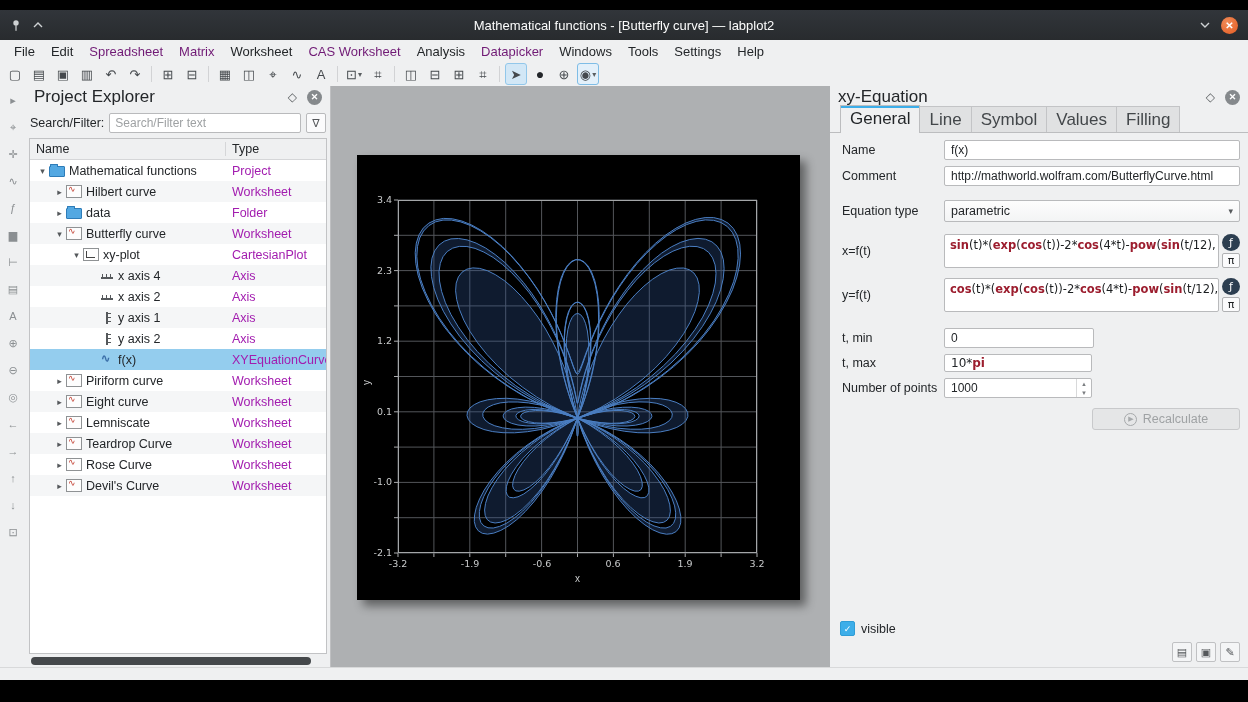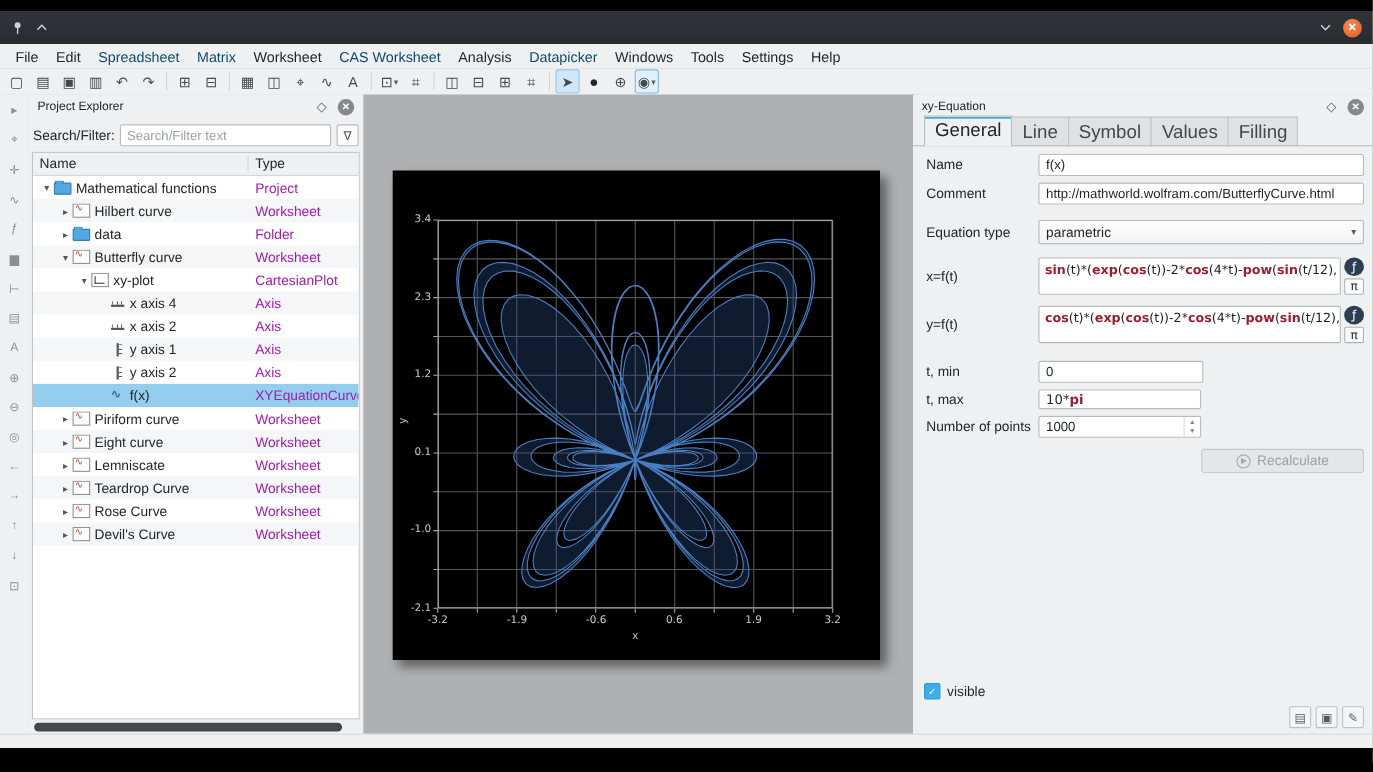--- a/index.html
+++ b/index.html
@@ -18,21 +18,21 @@
   .tb-left{display:flex;align-items:center;gap:10px;margin-left:10px;z-index:2;}
   .tb-title{position:absolute;left:0;right:0;text-align:center;font-size:13px;color:#fcfcfc;pointer-events:none;}
   .tb-right{margin-left:auto;display:flex;align-items:center;gap:10px;margin-right:10px;z-index:2;}
   .tb-close{width:17px;height:17px;border-radius:50%;background:radial-gradient(circle at 35% 30%,#f08a57,#e55c22);
     display:flex;align-items:center;justify-content:center;color:#fff;font-size:10px;font-weight:bold;cursor:default;}
 
   
   .menubar{position:absolute;left:0;top:30px;right:0;height:22px;background:#eff0f1;border-bottom:2px solid #a3a3a3;
     display:flex;align-items:center;padding-left:6px;}
   .menu-item{padding:2px 8px;color:#232629;}
-  .menu-item.disabled{color:#0c4a6e;}
+  .menu-item.disabled{color:#701a75;}
 
   
   .toolbar{position:absolute;left:0;top:52px;right:0;height:24px;background:#eff0f1;border-bottom:1px solid #d6d7d9;
     display:flex;align-items:center;padding-left:4px;gap:2px;}
   .tb-btn{width:22px;height:22px;box-sizing:border-box;border:1px solid transparent;border-radius:3px;
     display:flex;align-items:center;justify-content:center;color:#45494d;font-size:13px;}
   .tb-btn .glyph{line-height:1;}
   .tb-btn.dark .glyph{color:#23262a;font-size:14px;}
   .tb-btn.pressed{background:#d2e7f6;border-color:#92c7ea;}
   .tb-btn.focused{background:#e3f0fa;border-color:#7fbde6;}
@@ -40,21 +40,21 @@
   .tb-sep{width:1px;height:16px;background:#d2d3d5;margin:0 3px;}
 
   
   .leftstrip{position:absolute;left:0;top:76px;width:26px;bottom:12px;background:#eff0f1;border-right:1px solid #e0e1e3;
     display:flex;flex-direction:column;align-items:center;padding-top:6px;gap:11px;}
   .ls-btn{width:18px;height:16px;display:flex;align-items:center;justify-content:center;color:#8b8f92;font-size:11px;}
 
   
   .pe-panel{position:absolute;left:26px;top:76px;width:304px;bottom:12px;background:#eff0f1;border-right:1px solid #bfc0c2;}
   .dock-header{position:absolute;left:0;top:0;right:0;height:22px;display:flex;align-items:center;padding:0 8px;}
-  .dock-title{flex:1;font-size:11px;color:#232629;}
+  .dock-title{flex:1;font-size:17px;color:#232629;}
   .dock-float{color:#5f6366;font-size:12px;margin-right:10px;}
   .dock-close{width:15px;height:15px;border-radius:50%;background:#85898c;color:#fff;font-size:9px;font-weight:bold;
     display:flex;align-items:center;justify-content:center;}
   .filter-row{position:absolute;left:4px;right:4px;top:26px;height:22px;display:flex;align-items:center;gap:5px;}
   .filter-label{font-size:12.5px;white-space:nowrap;}
   .filter-input{flex:1;height:18px;border:1px solid #b9babc;border-radius:2px;background:#fff;font-size:12px;
     font-family:"Liberation Sans",sans-serif;padding:0 5px;color:#232629;min-width:0;}
   .filter-input::placeholder{color:#9ea1a3;}
   .filter-btn{width:20px;height:20px;box-sizing:border-box;border:1px solid #b9babc;border-radius:2px;background:#fbfbfc;
     display:flex;align-items:center;justify-content:center;color:#55585b;font-size:11px;}
@@ -156,20 +156,21 @@
   <div class="titlebar">
     <div class="tb-left">
       <svg width="12" height="13" viewBox="0 0 12 13">
         <circle cx="6" cy="4" r="2.7" fill="#cfd2d4"></circle>
           <rect x="5.4" y="6.4" width="1.2" height="5.4" fill="#cfd2d4"></rect>
       </svg>
       <svg width="12" height="10" viewBox="0 0 12 10">
         <path d="M2 7 L6 3 L10 7" stroke="#cfd2d4" stroke-width="1.4" fill="none"></path>
       </svg>
     </div>
+    <div class="tb-title">Mathematical functions - [Butterfly curve] — labplot2</div>
     <div class="tb-right">
       <svg width="12" height="10" viewBox="0 0 12 10">
         <path d="M2 3 L6 7 L10 3" stroke="#cfd2d4" stroke-width="1.4" fill="none"></path>
       </svg>
       <div class="tb-close">✕</div>
     </div>
   </div>
 
   <div class="menubar">
       <div class="menu-item">File</div>

